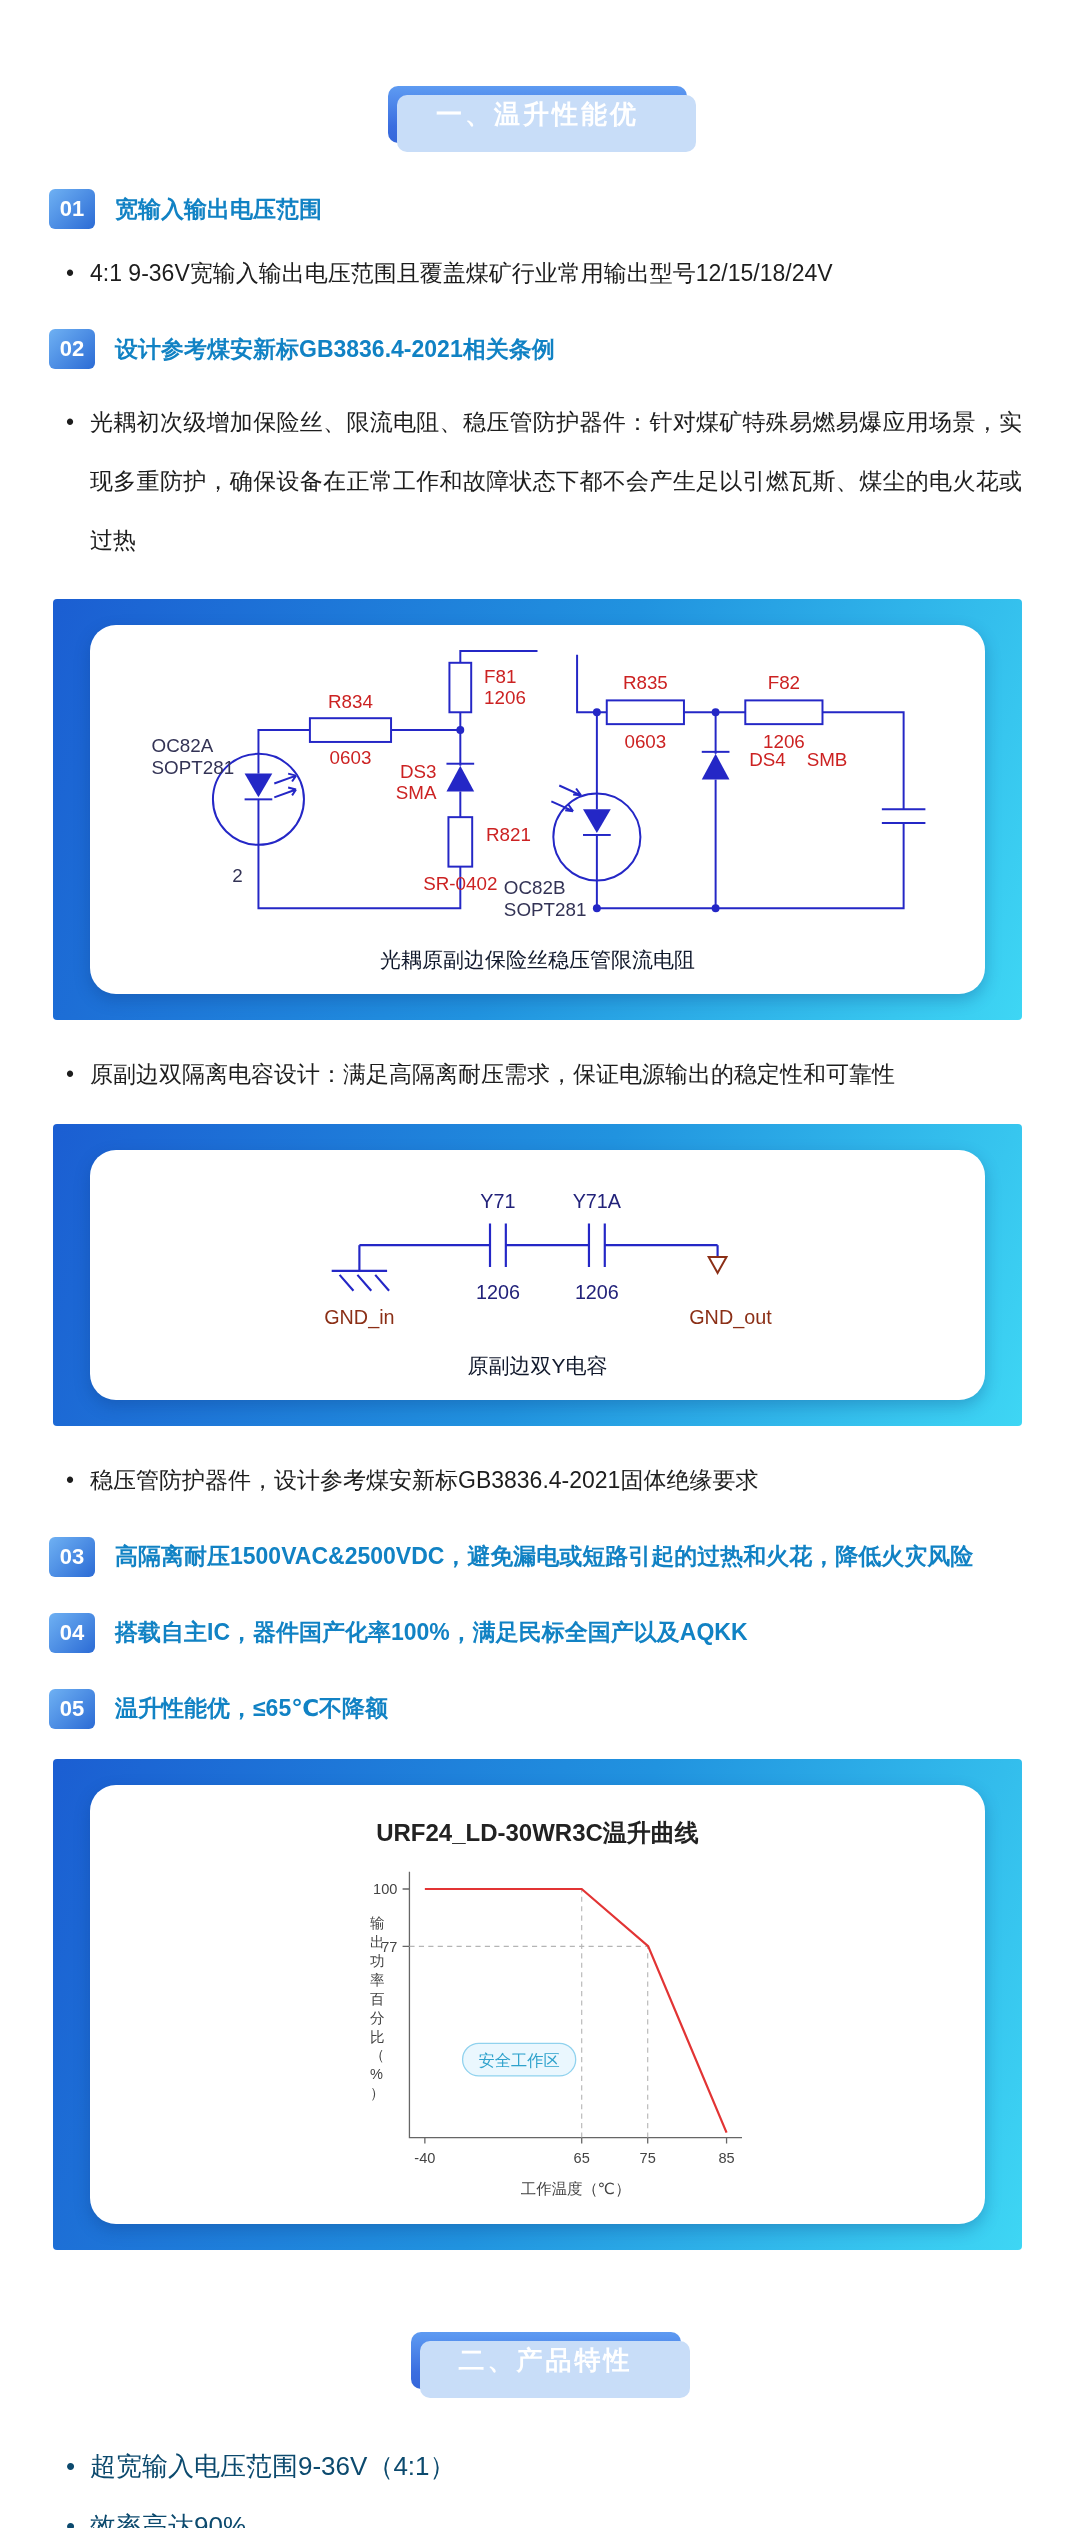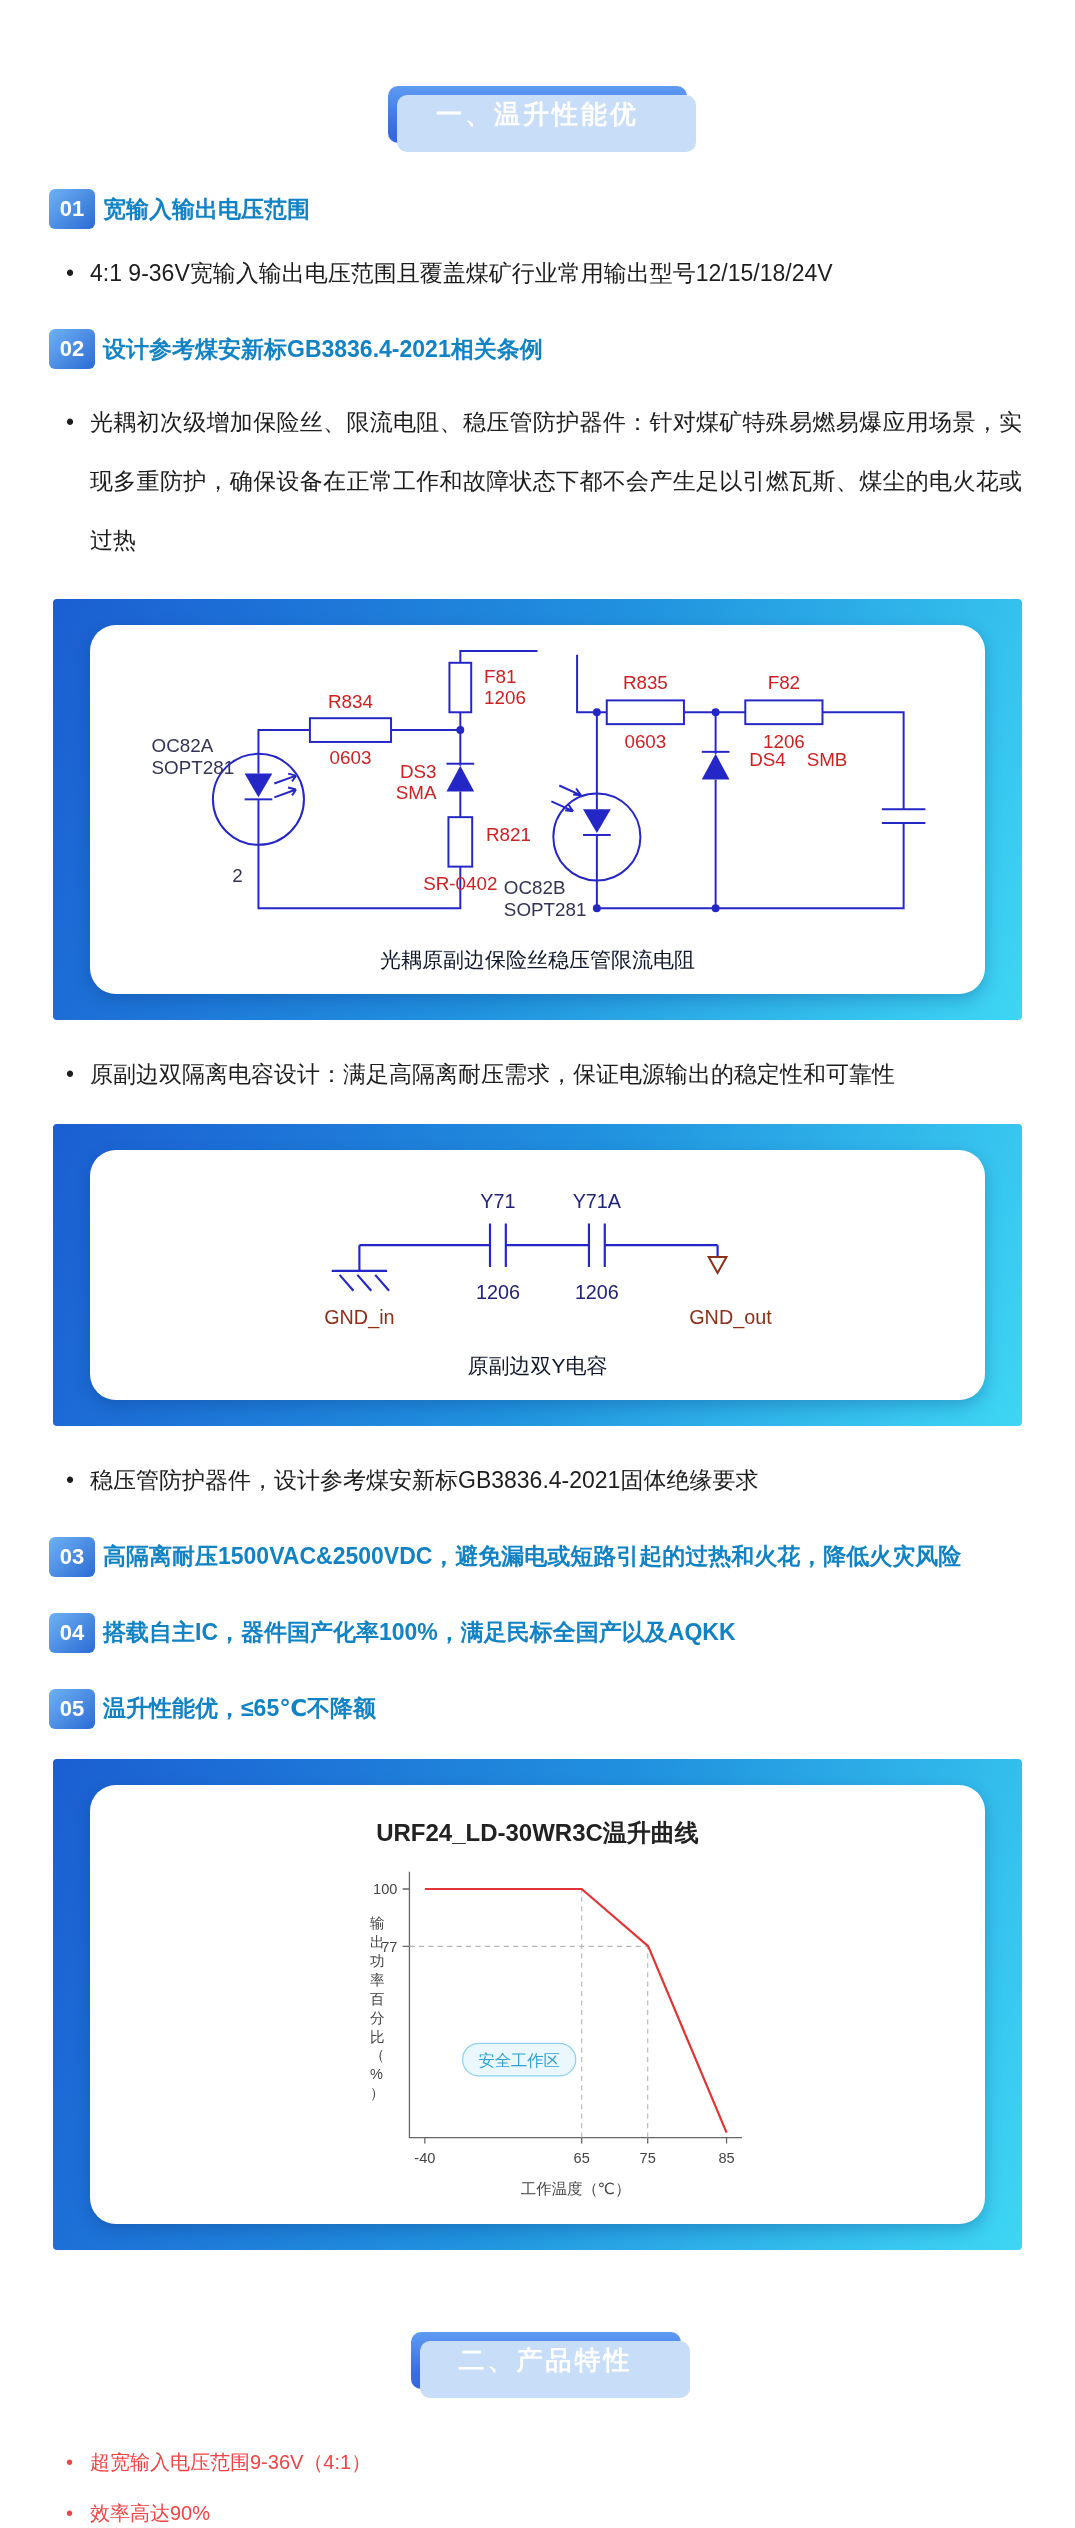--- a/index.html
+++ b/index.html
@@ -9,21 +9,21 @@
   
   .btn-row{display:flex;justify-content:center;margin:0 0 46px;}
   .btn-row.second{margin:82px 0 58px;padding-left:16px;}
   .section-btn{position:relative;z-index:0;padding:11px 48px;border-radius:10px;
     background:linear-gradient(180deg,#5e9bf2 0%,#3b6ee0 70%,#3566da 100%);
     color:#fff;font-size:26px;font-weight:700;letter-spacing:3px;}
   .section-btn::after{content:"";position:absolute;left:9px;top:9px;width:100%;height:100%;
     background:#c8ddf8;border-radius:10px;z-index:-1;}
 
   
-  .feature{display:flex;align-items:center;gap:8px;margin:36px 49px 24px;}
+  .feature{display:flex;align-items:center;gap:20px;margin:36px 49px 24px;}
   .feature.first{margin-top:0;}
   .badge{min-width:46px;height:40px;padding:0 5px;border-radius:6px;box-sizing:border-box;
     background:linear-gradient(135deg,#6fb1f3,#2b6bd5);color:#fff;font-size:22px;font-weight:700;
     display:flex;align-items:center;justify-content:center;}
   .feature h2{font-size:23px;font-weight:700;color:#1182c4;white-space:nowrap;margin:0;}
 
   
   .bullet{font-size:23px;line-height:1.75;color:#1d1d1d;position:relative;padding-left:26px;margin:0 53px 10px 64px;}
   .bullet::before{content:"\2022";position:absolute;left:2px;}
   .bullet.justify{text-align:justify;line-height:2.55;margin-bottom:2px;}
@@ -35,21 +35,21 @@
   .schematic{display:block;width:100%;height:auto;}
   .caption{text-align:center;font-size:21px;color:#0f172a;padding:6px 0 10px;}
 
   
   .chart-card{padding:20px 22px 16px;}
   .chart-title{text-align:center;font-size:24px;font-weight:700;color:#222;margin:12px 0 4px;}
   .chart{display:block;width:480px;height:auto;margin:0 auto;}
 
   
   .features-list{list-style:none;margin:0 53px 0 64px;padding:0;}
-  .features-list li{position:relative;padding-left:26px;font-size:20px;color:#ef4444;margin-bottom:21px;line-height:1.5;}
+  .features-list li{position:relative;padding-left:26px;font-size:26px;color:#0c4a6e;margin-bottom:21px;line-height:1.5;}
   .features-list li::before{content:"\2022";position:absolute;left:2px;}
 </style>
 </head>
 <body>
 
 <div class="page">
 
   <div class="btn-row">
     <div class="section-btn">
       <span>一、温升性能优</span>

